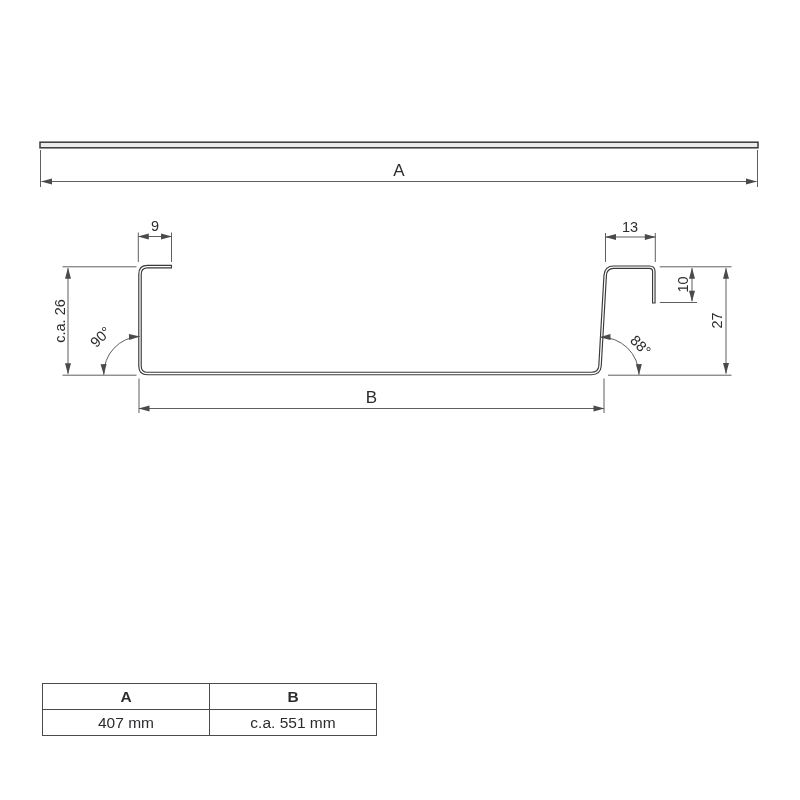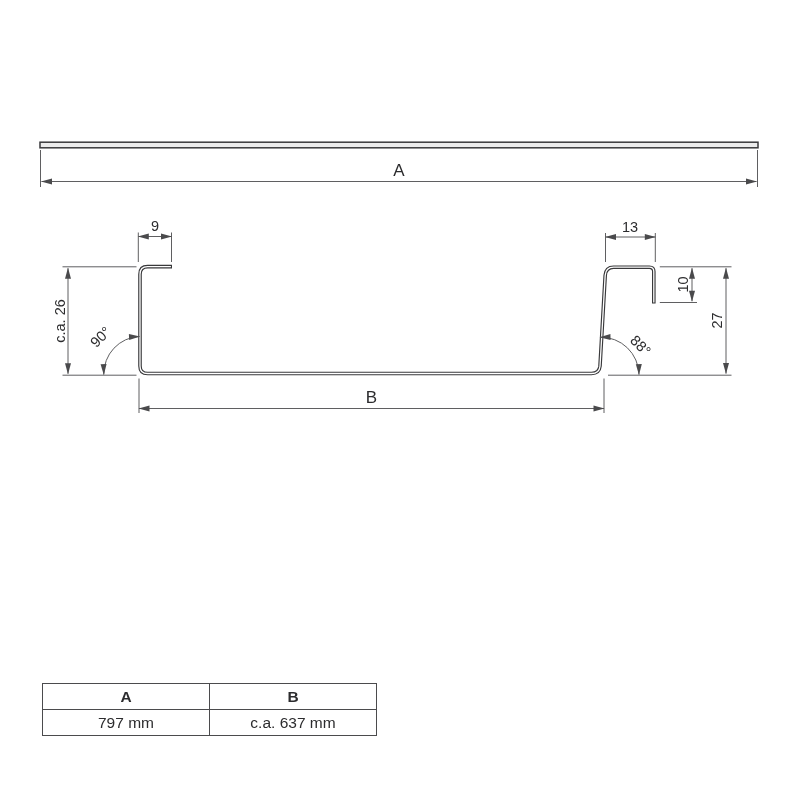--- a/index.html
+++ b/index.html
@@ -131,19 +131,19 @@
 
   <table class="spec-table">
     <thead>
       <tr>
         <th>A</th>
         <th>B</th>
       </tr>
     </thead>
     <tbody>
       <tr>
-        <td>797 mm</td>
-        <td>c.a. 637 mm</td>
+        <td>407 mm</td>
+        <td>c.a. 551 mm</td>
       </tr>
     </tbody>
   </table>
 
 </div>
 
 </body></html>

